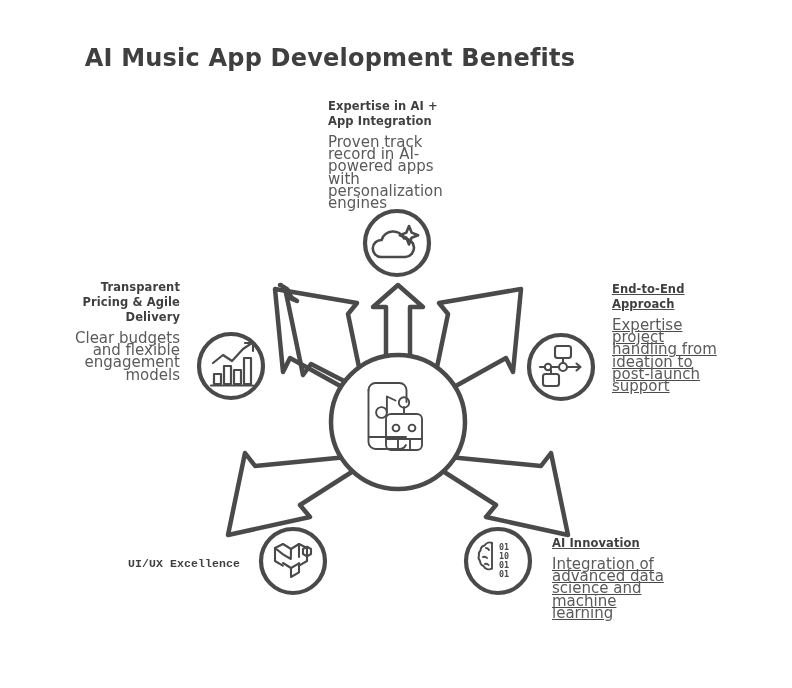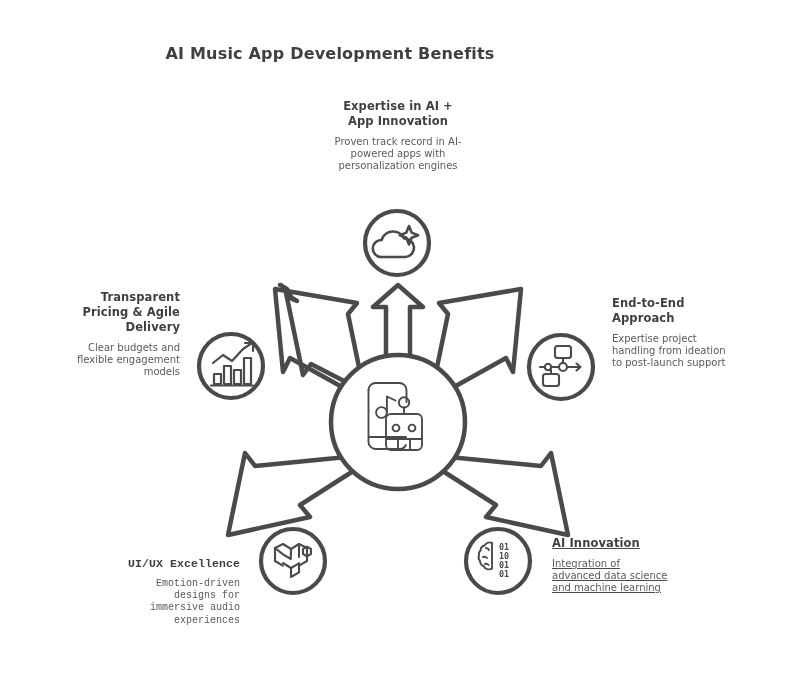--- a/index.html
+++ b/index.html
@@ -25,21 +25,21 @@
     height: 688px;
   }
 
   
   .title {
     position: absolute;
     left: 0;
     top: 44px;
     width: 660px;
     text-align: center;
-    font-size: 16px;
+    font-size: 24px;
     font-weight: 700;
     letter-spacing: 0.2px;
     color: #3f3f3f;
   }
 
   
   .diagram-svg {
     position: absolute;
     left: 0;
     top: 0;
@@ -54,34 +54,34 @@
   }
   .node-title {
     font-size: 11.5px;
     font-weight: 700;
     color: #3f3f3f;
     line-height: 15px;
     letter-spacing: 0.1px;
   }
   .node-desc {
     margin-top: 7px;
-    font-size: 10px;
+    font-size: 15px;
     font-weight: 400;
     color: #5a5a5a;
     line-height: 12.2px;
   }
 
-  .ta-center { text-align: center; }
+  .ta-center { }
   .ta-right  { text-align: right; }
   .ta-left   { text-align: left; }
 
   
   .t-top        { left: 328px; top: 99px;  width: 140px; }
-  .t-left-up    { left: 62px;  top: 290px; width: 118px; }
-  .t-right-up   { left: 612px; top: 296px; width: 118px; }
+  .t-left-up    { left: 62px;  top: 280px; width: 118px; }
+  .t-right-up   { left: 612px; top: 282px; width: 118px; text-decoration: underline; }
   .t-left-down  { left: 122px; top: 556px; width: 118px; font-family: Liberation Mono, monospace; }
   .t-right-down { left: 552px; top: 536px; width: 118px; text-decoration: underline; }
 </style>
 </head>
 <body>
 
 <div id="canvas">
 
   <div class="title">AI Music App Development Benefits</div>
 
@@ -198,21 +198,21 @@
         <text x="499" y="559">10</text>
         <text x="499" y="568">01</text>
         <text x="499" y="577">01</text>
       </g>
     </g>
   </svg>
 
   <div class="node-text t-top ta-center">
     <div class="node-title">
       <span>Expertise in AI +</span><br>
-      <span>App Innovation</span>
+      <span>App Integration</span>
     </div>
     <div class="node-desc">Proven track record in AI-powered apps with personalization engines</div>
   </div>
 
   <div class="node-text t-left-up ta-right">
     <div class="node-title">
       <span>Transparent</span><br>
       <span>Pricing &amp; Agile</span><br>
       <span>Delivery</span>
     </div>
@@ -222,21 +222,20 @@
   <div class="node-text t-right-up ta-left">
     <div class="node-title">
       <span>End-to-End</span><br>
       <span>Approach</span>
     </div>
     <div class="node-desc">Expertise project handling from ideation to post-launch support</div>
   </div>
 
   <div class="node-text t-left-down ta-right">
     <div class="node-title">UI/UX Excellence</div>
-    <div class="node-desc">Emotion-driven designs for immersive audio experiences</div>
   </div>
 
   <div class="node-text t-right-down ta-left">
     <div class="node-title">AI Innovation</div>
     <div class="node-desc">Integration of advanced data science and machine learning</div>
   </div>
 
 </div>
 
 </body></html>

